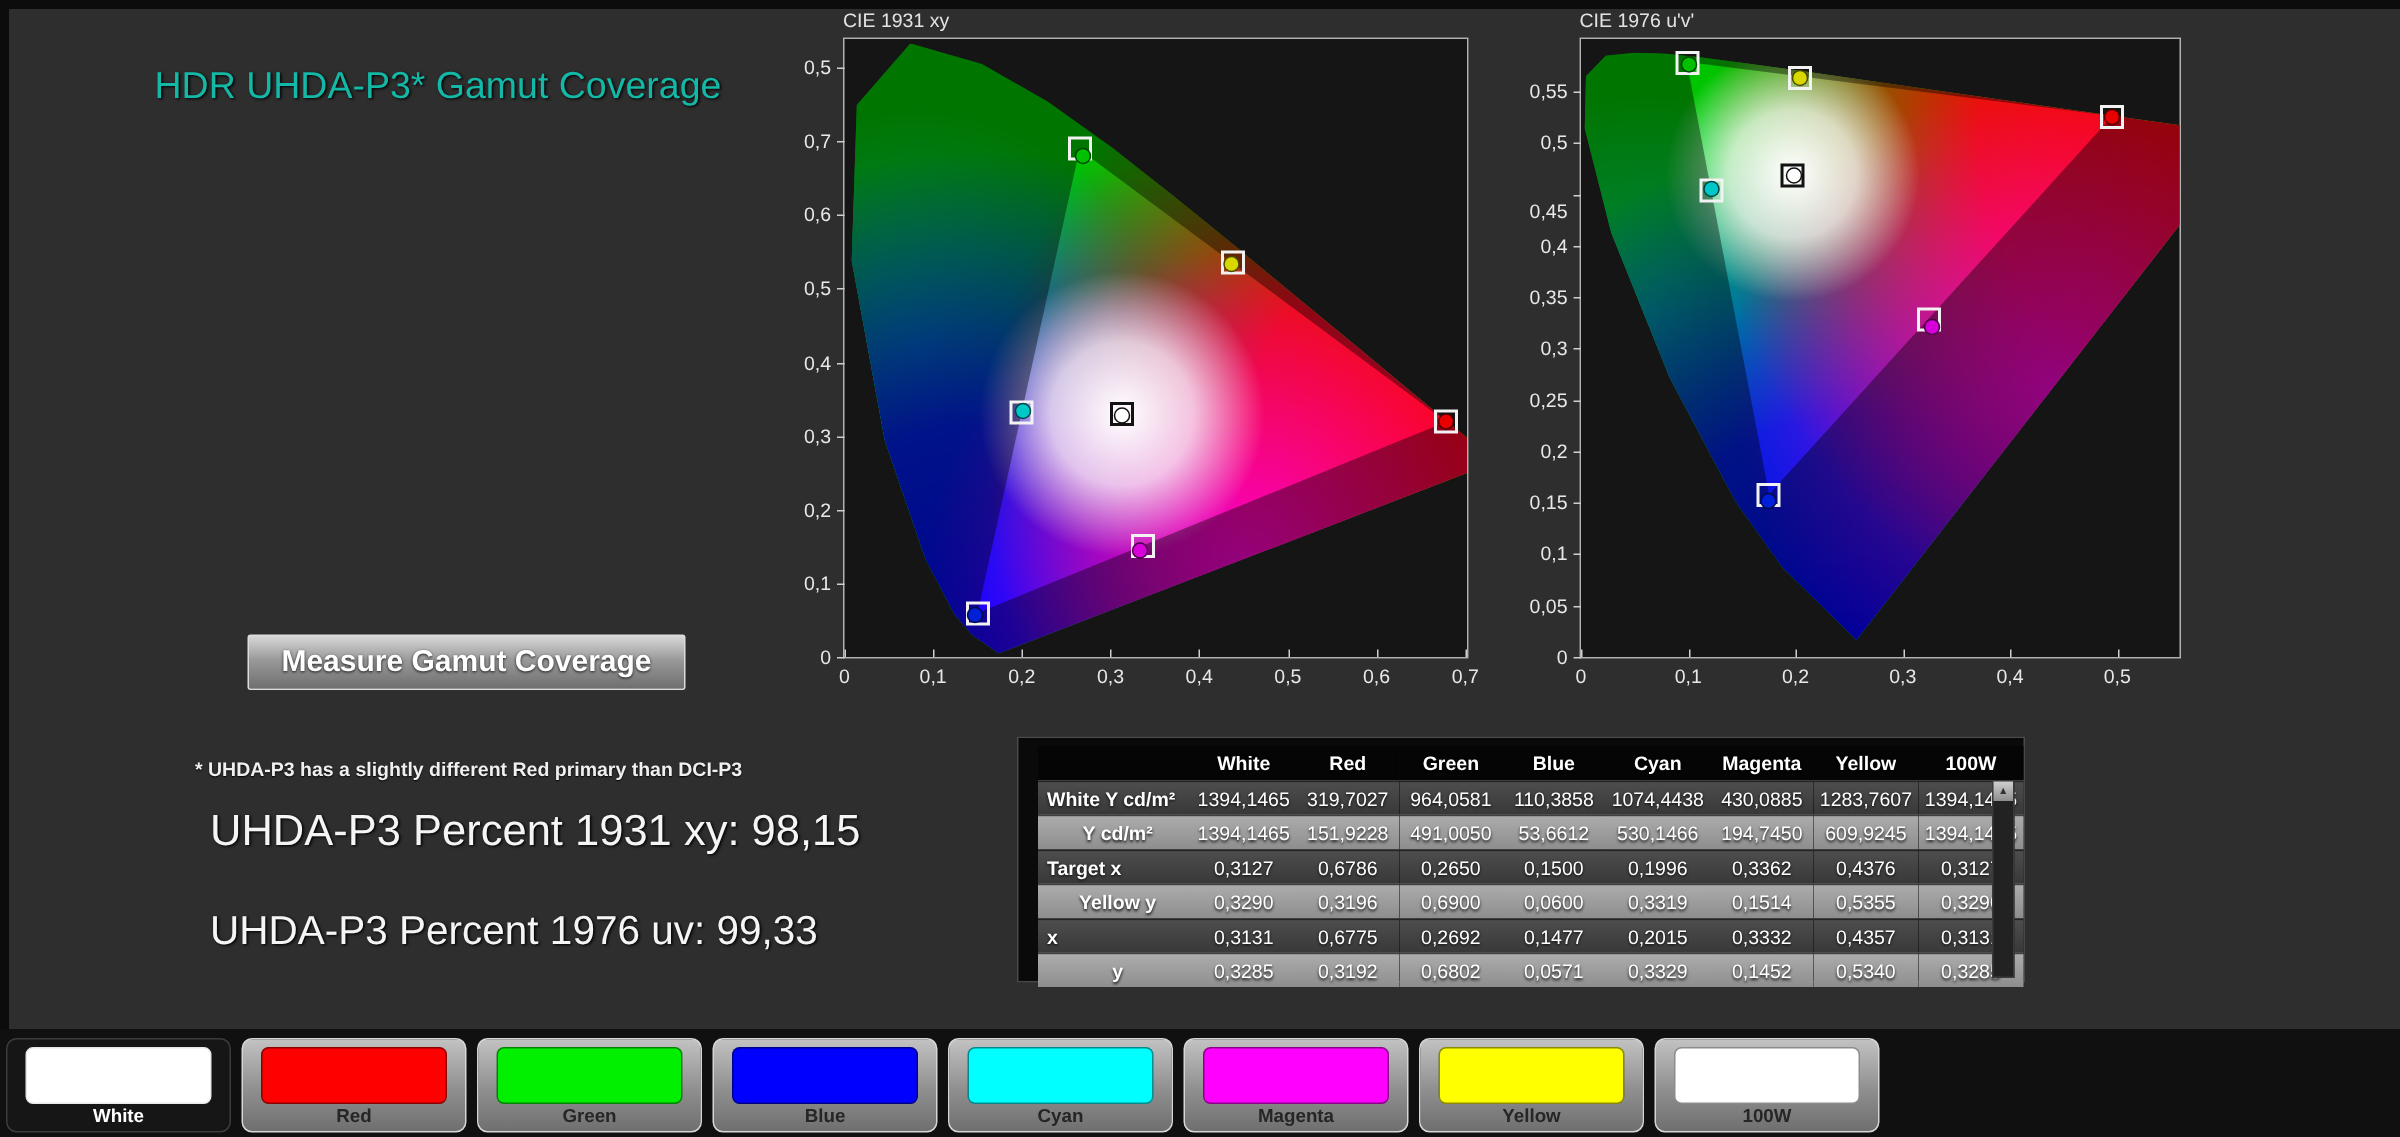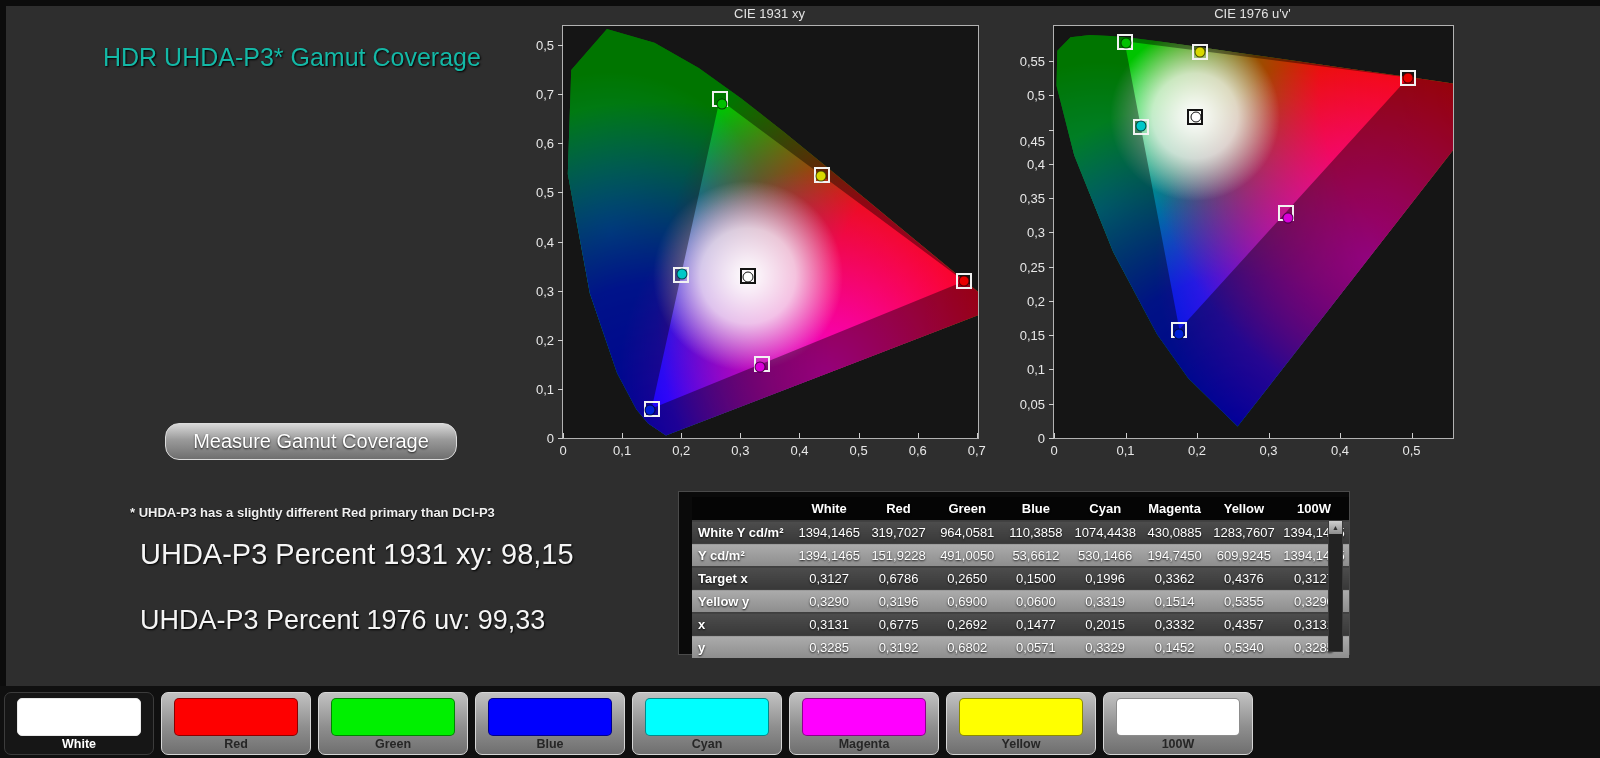--- a/index.html
+++ b/index.html
@@ -5,27 +5,27 @@
   html,body{margin:0;padding:0;background:#2e2e2e;}
   body{width:1600px;height:758px;position:relative;overflow:hidden;
        font-family:"Liberation Sans",sans-serif;-webkit-font-smoothing:antialiased;}
   .abs{position:absolute;}
   #top-strip{left:0;top:0;width:1600px;height:6px;background:#0c0c0c;}
   #left-strip{left:0;top:0;width:6px;height:758px;background:#0c0c0c;}
 
   #page-title{left:103px;top:24px;font-size:25px;color:#14b8a6;text-shadow:1px 1px 2px #000;margin-top:19px;}
   #measure-btn{left:165px;top:423px;width:290px;height:35px;
     background:linear-gradient(#d8d8d8,#9a9a9a 45%,#6f6f6f);
-    border:1px solid #dcdcdc;border-radius:14px;color:#fff;font-size:20px;
-    text-align:center;line-height:34px;text-shadow:0 1px 2px rgba(0,0,0,.85);cursor:pointer;}
+    border:1px solid #dcdcdc;border-radius:2px;color:#fff;font-size:20px;
+    text-align:center;line-height:34px;text-shadow:0 1px 2px rgba(0,0,0,.85);cursor:pointer;font-weight:bold;}
   #footnote{left:130px;top:505px;font-size:13px;font-weight:bold;color:#f0f0f0;text-shadow:0 1px 1px #000;}
   #pct1{left:140px;top:538px;font-size:29px;color:#f5f5f5;text-shadow:1px 1px 2px #000;}
   #pct2{left:140px;top:605px;font-size:27px;color:#f5f5f5;text-shadow:1px 1px 2px #000;}
 
-  .chart-title{top:6px;font-size:13px;color:#e3e3e3;text-align:center;}
+  .chart-title{top:6px;font-size:13px;color:#e3e3e3;}
   #ct0{left:562px;width:415px;} #ct1{left:1053px;width:399px;}
   .plot{background:#151515;border:1px solid #b2b2b2;overflow:visible;}
   #plot-0{left:562px;top:25px;width:415px;height:412px;}
   #plot-1{left:1053px;top:25px;width:399px;height:412px;}
   .plot svg{position:absolute;left:0;top:0;}
   .tickx{position:absolute;bottom:0;width:1px;height:5px;background:#cfcfcf;}
   .tlabx{position:absolute;top:calc(100% + 5px);transform:translateX(-50%);font-size:13px;color:#e8e8e8;}
   .ticky{position:absolute;left:-5px;width:5px;height:1px;background:#cfcfcf;}
   .tlaby{position:absolute;right:calc(100% + 9px);transform:translateY(-50%);font-size:13px;color:#e8e8e8;white-space:nowrap;}
   .m-sq{position:absolute;width:12px;height:12px;border:2px solid #f2f2f2;transform:translate(-50%,-50%);z-index:2;}
@@ -36,21 +36,21 @@
   
   #table-frame{left:678px;top:491px;width:672px;height:164px;background:#0a0a0a;
      border:1px solid #4a4a4a;box-sizing:border-box;}
   #gamut-table{position:absolute;left:13px;top:5px;border-collapse:collapse;table-layout:fixed;}
   #gamut-table th,#gamut-table td{font-size:13px;color:#fff;text-shadow:0 1px 2px rgba(0,0,0,.9);
      padding:0 2px;height:22px;text-align:center;white-space:nowrap;overflow:hidden;}
   #gamut-table thead th{background:#050505;height:23px;font-weight:bold;}
   #gamut-table th.lbl{width:96px;text-align:left;padding-left:6px;font-weight:bold;}
   #gamut-table td{width:67px;}
   #gamut-table tr.dark  th,#gamut-table tr.dark  td{background:linear-gradient(#4d4d4d,#383838);}
-  #gamut-table tr.light th,#gamut-table tr.light td{background:linear-gradient(#ababab,#8d8d8d);}
+  #gamut-table tr.light th,#gamut-table tr.light td{background:linear-gradient(#ababab,#8d8d8d);text-align:center;}
   #gamut-table tbody tr{border-top:1px solid rgba(255,255,255,.22);}
   #tscroll{right:6px;top:28px;width:13px;height:130px;background:#222;border:1px solid #3a3a3a;}
   #tscroll-up{position:absolute;left:0;top:0;width:13px;height:13px;
      background:linear-gradient(#cfcfcf,#8e8e8e);font-size:7px;color:#333;text-align:center;line-height:13px;cursor:pointer;}
 
   
   #bottombar{left:0;top:686px;width:1600px;height:72px;background:#101010;}
   .ctab{position:absolute;top:6px;width:150px;height:63px;border-radius:7px;
      background:linear-gradient(#c2c2c2,#8f8f8f 55%,#6f6f6f);border:1px solid #d6d6d6;
      box-sizing:border-box;cursor:pointer;}

